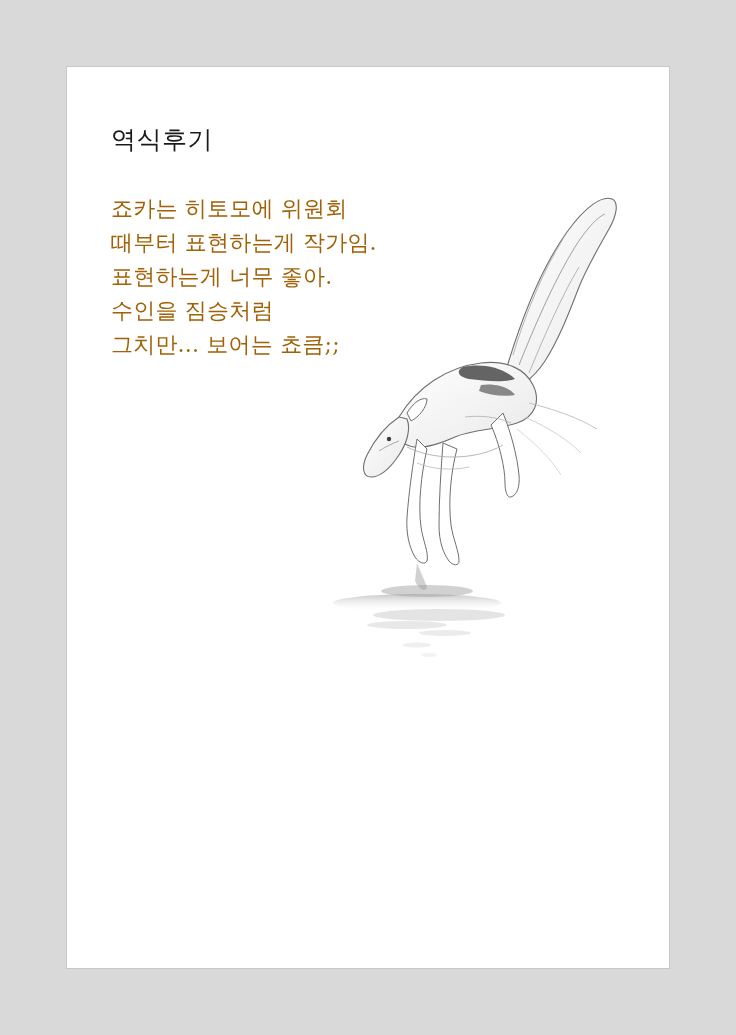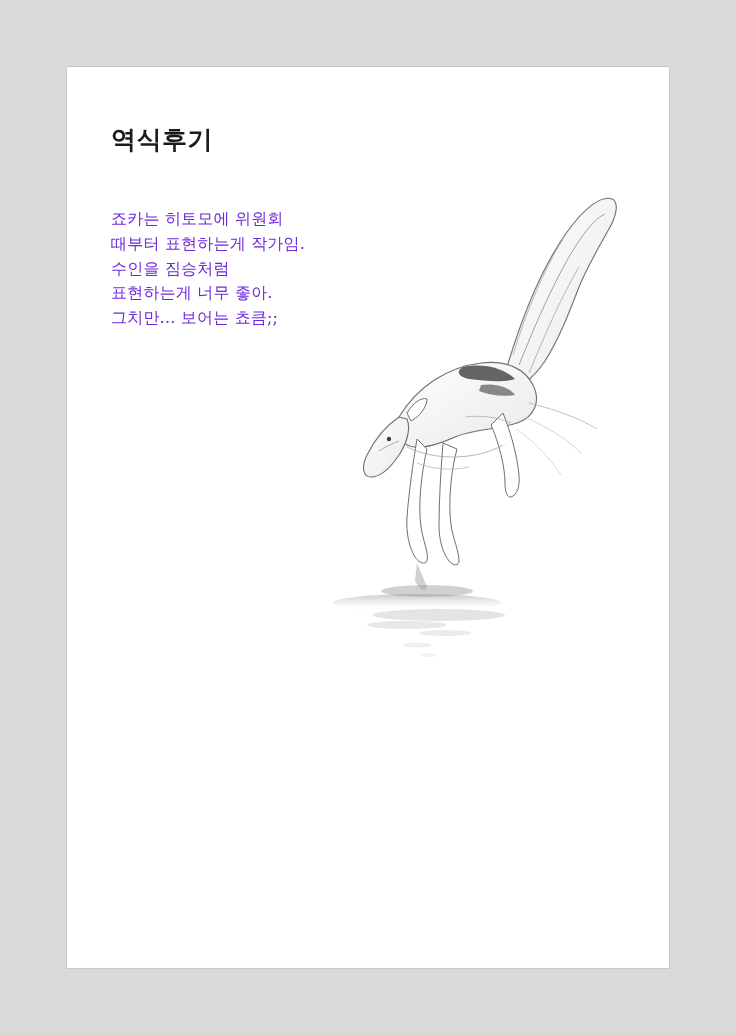--- a/index.html
+++ b/index.html
@@ -47,31 +47,31 @@
   }
   
   .text-block {
     position: absolute;
     left: 44px;
     top: 58px;
     width: 440px;
   }
   .heading {
     font-family: "DejaVu Sans", sans-serif;
-    font-weight: bold;
+    font-weight: normal;
     font-size: 25px;
     color: #1a1a1a;
     letter-spacing: 0.5px;
-    margin: 0 0 52px 0;
+    margin: 0 0 37px 0;
     line-height: 1.2;
   }
   .body-lines {
     font-family: "DejaVu Serif", serif;
-    font-size: 16px;
-    color: #6d28d9;
+    font-size: 22px;
+    color: #a16207;
     line-height: 1.55;
     letter-spacing: 0.2px;
   }
   .body-lines .line {
     white-space: pre;
     display: block;
   }
 </style>
 </head>
 <body>
@@ -137,20 +137,20 @@
           <ellipse cx="162" cy="538" rx="8" ry="2" fill="#c0c0c0" opacity="0.22"></ellipse>
         </g>
       </svg>
     </div>
 
     <div class="text-block">
       <div class="heading">역식후기</div>
       <div class="body-lines">
         <span class="line">죠카는 히토모에 위원회</span>
         <span class="line">때부터 표현하는게 작가임.</span>
+        <span class="line">표현하는게 너무 좋아.</span>
         <span class="line">수인을 짐승처럼</span>
-        <span class="line">표현하는게 너무 좋아.</span>
         <span class="line">그치만... 보어는 쵸큼;;</span>
       </div>
     </div>
 
   </div>
 </div>
 
 </body></html>

